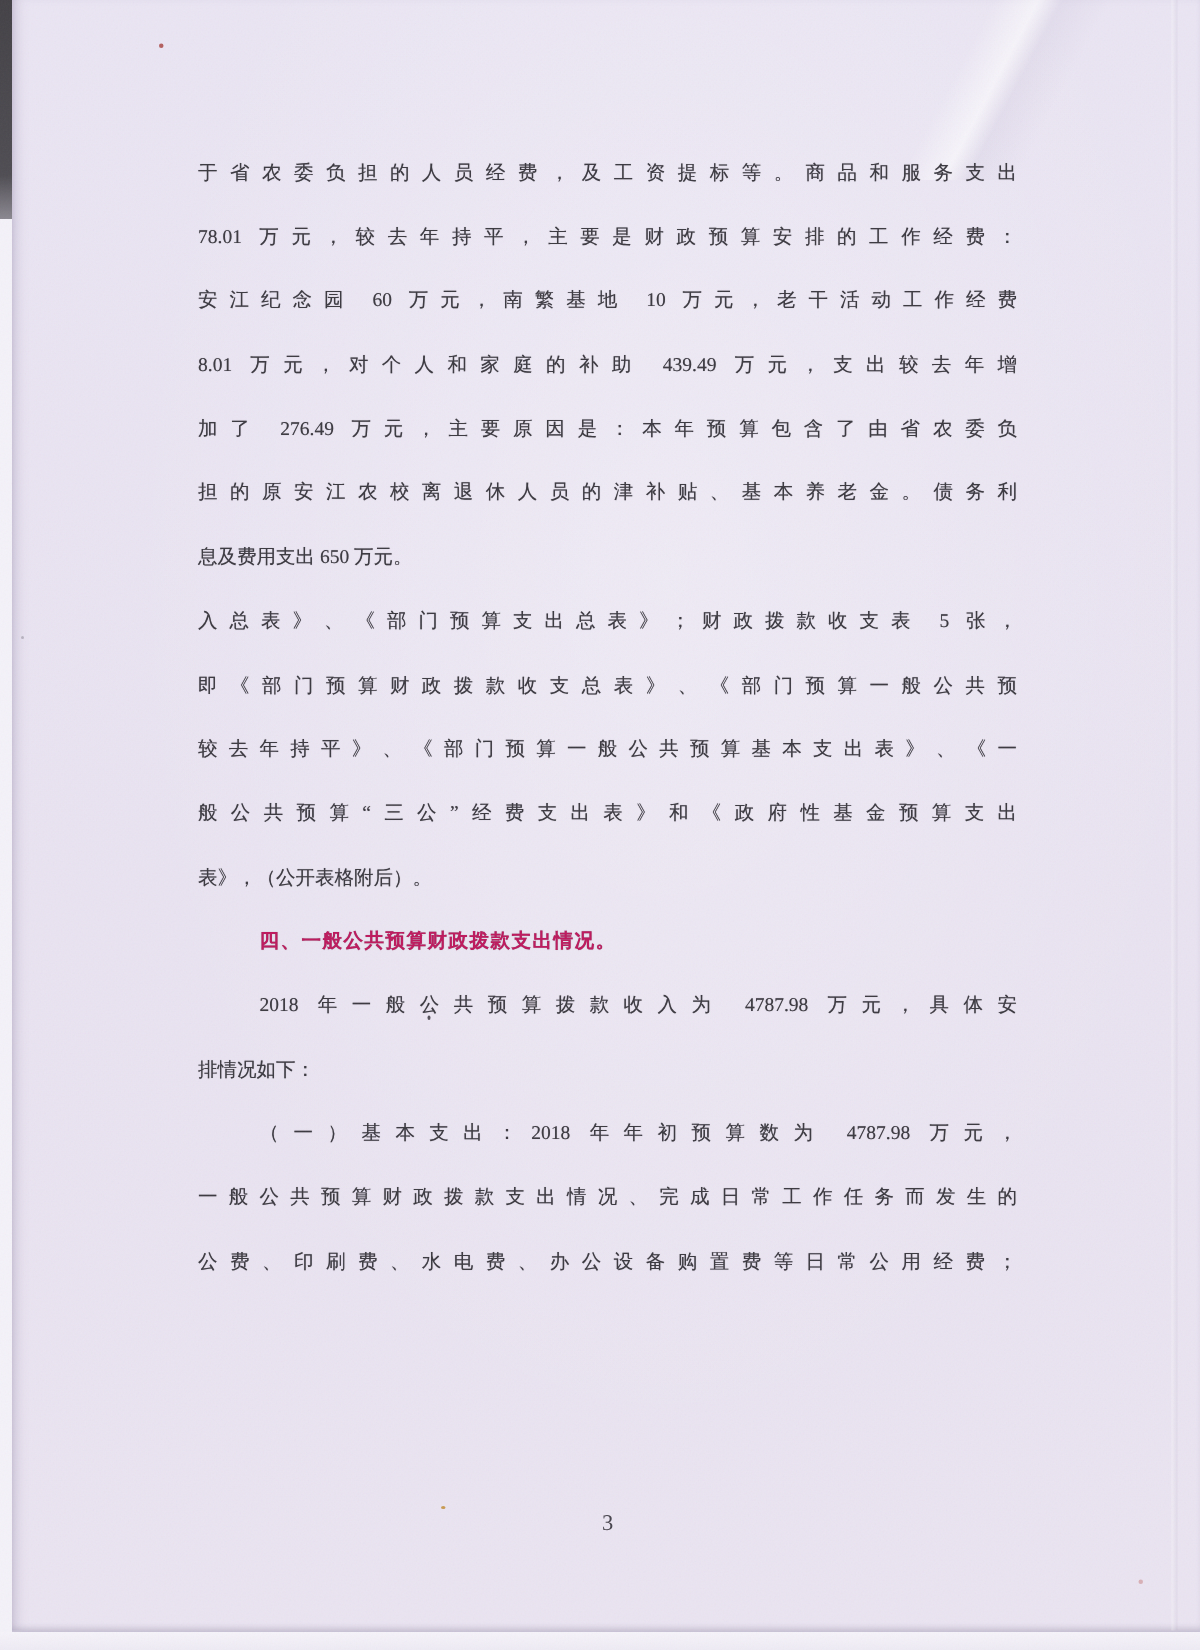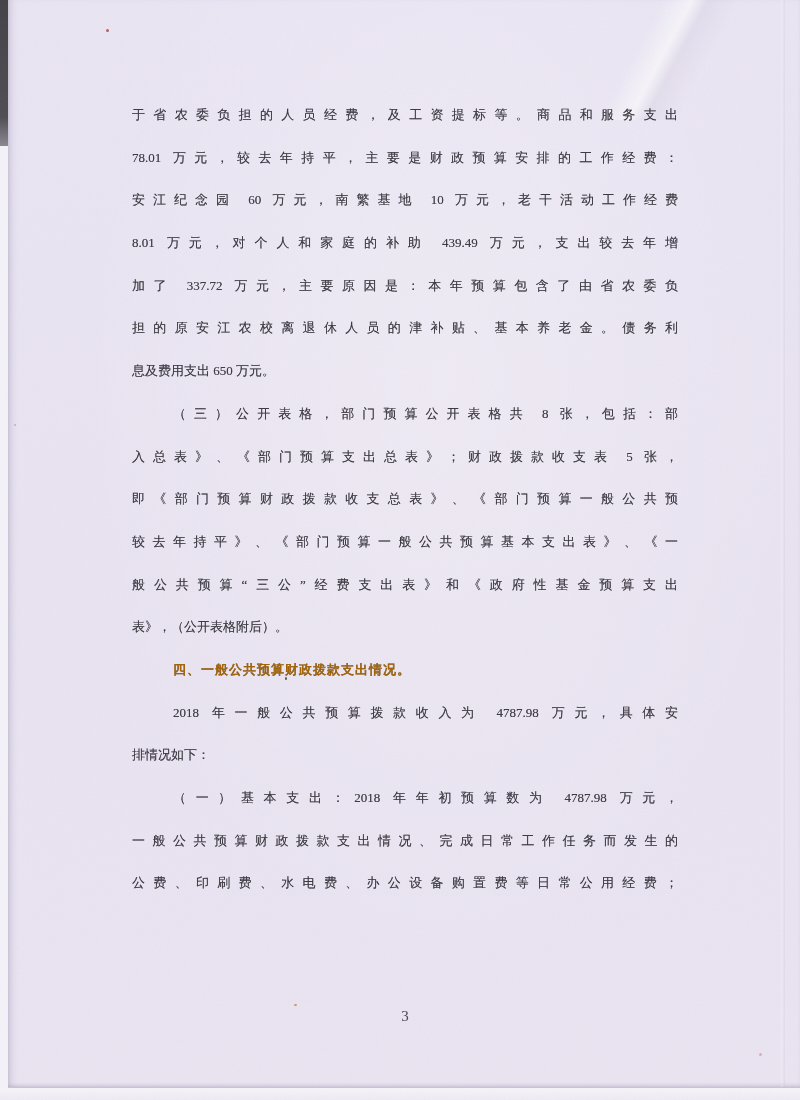--- a/index.html
+++ b/index.html
@@ -55,21 +55,21 @@
     text-align:justify;
     text-align-last:justify;
     overflow:visible;
   }
   .line.plain{text-align:left;text-align-last:left;}
   .line.indent{text-indent:41px;}
   .line.heading{
     font-family:"Liberation Sans","DejaVu Sans",sans-serif;
     font-weight:bold;
     letter-spacing:1px;
-    color:#a16207;
+    color:#be185d;
     text-align:right;text-align-last:left;
   }
   .pagenum{
     position:absolute;left:132px;top:1008px;width:546px;
     text-align:center;font-size:15px;color:#47444d;
   }
   .grain{
     position:absolute;left:0;top:0;width:800px;height:1100px;
     opacity:0.05;pointer-events:none;
   }
@@ -89,24 +89,23 @@
   <div class="speck s2"></div>
   <div class="speck s3"></div>
   <div class="speck s4"></div>
   <div class="speck s5"></div>
 
   <div class="textblock">
     <div class="line">于省农委负担的人员经费，及工资提标等。商品和服务支出</div>
     <div class="line">78.01 万元，较去年持平，主要是财政预算安排的工作经费：</div>
     <div class="line">安江纪念园 60 万元，南繁基地 10 万元，老干活动工作经费</div>
     <div class="line">8.01 万元，对个人和家庭的补助 439.49 万元，支出较去年增</div>
-    <div class="line">加了 337.72 万元，主要原因是：本年预算包含了由省农委负</div>
+    <div class="line">加了 276.49 万元，主要原因是：本年预算包含了由省农委负</div>
     <div class="line">担的原安江农校离退休人员的津补贴、基本养老金。债务利</div>
     <div class="line plain">息及费用支出 650 万元。</div>
-    <div class="line indent">（三）公开表格，部门预算公开表格共 8 张，包括：部</div>
     <div class="line">入总表》、《部门预算支出总表》；财政拨款收支表 5 张，</div>
     <div class="line">即《部门预算财政拨款收支总表》、《部门预算一般公共预</div>
     <div class="line">较去年持平》、《部门预算一般公共预算基本支出表》、《一</div>
     <div class="line">般公共预算“三公”经费支出表》和《政府性基金预算支出</div>
     <div class="line plain">表》，（公开表格附后）。</div>
     <div class="line heading indent">四、一般公共预算财政拨款支出情况。</div>
     <div class="line indent">2018 年一般公共预算拨款收入为 4787.98 万元，具体安</div>
     <div class="line plain">排情况如下：</div>
     <div class="line indent">（一）基本支出：2018 年年初预算数为 4787.98 万元，</div>
     <div class="line">一般公共预算财政拨款支出情况、完成日常工作任务而发生的</div>

